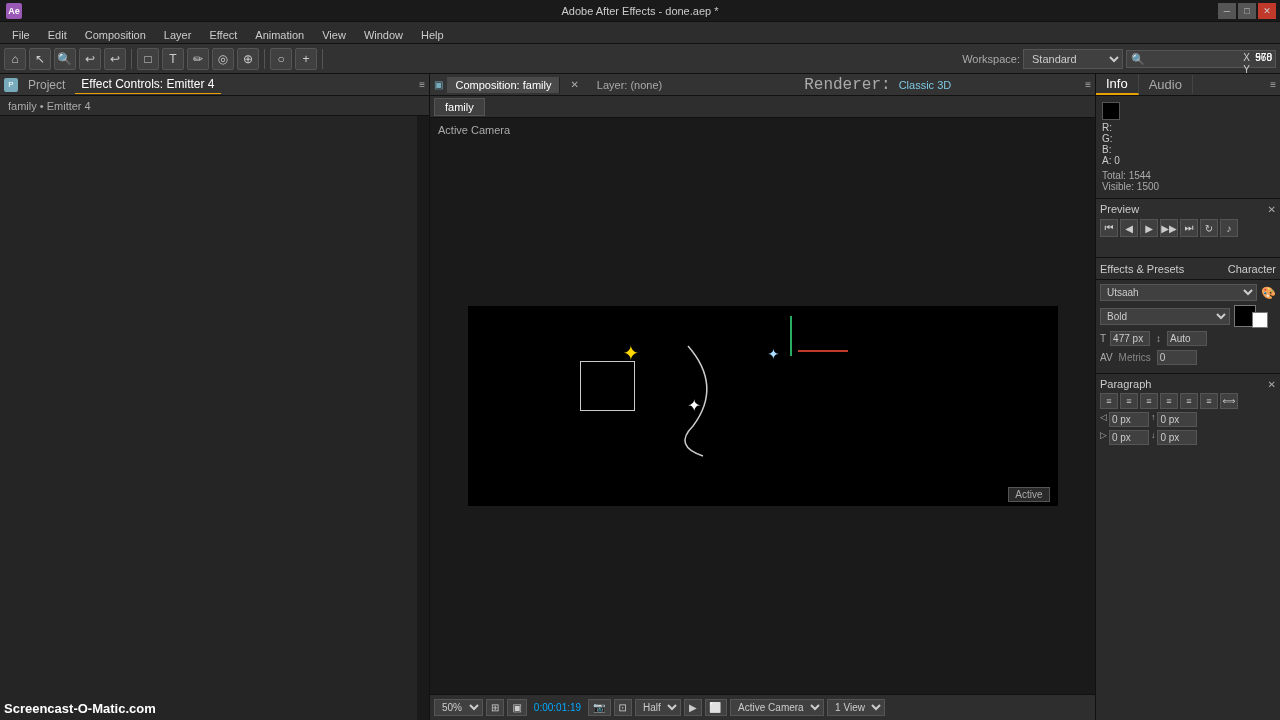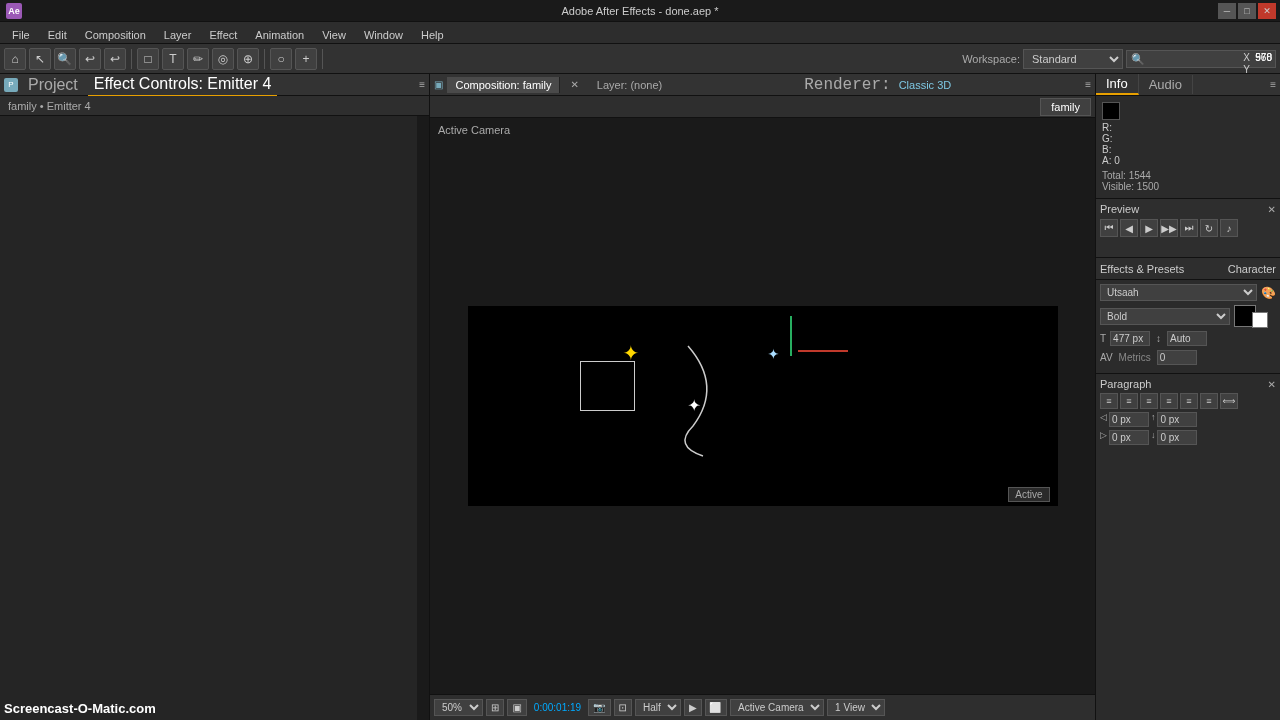--- a/index.html
+++ b/index.html
@@ -153,21 +153,21 @@
       height: 22px;
       background: #333;
       display: flex;
       align-items: center;
       border-bottom: 1px solid #111;
       padding: 0 4px;
       gap: 4px;
     }
     .panel-tab {
       padding: 2px 6px;
-      font-size: 16px;
+      font-size: 12px;
       color: #aaa;
       cursor: pointer;
       display: flex;
       align-items: center;
       gap: 3px;
     }
     .panel-tab.active { color: #fff; border-bottom: 1px solid #e8a000; }
 
     #effect-controls-breadcrumb {
       height: 20px;
@@ -225,21 +225,20 @@
     }
 
     
     #comp-tabs {
       height: 22px;
       background: #2e2e2e;
       display: flex;
       align-items: center;
       border-bottom: 1px solid #111;
       padding: 0 4px;
-      justify-content: flex-end;
     }
     .family-tab {
       padding: 2px 10px;
       background: #404040;
       color: #fff;
       font-size: 11px;
       border: 1px solid #555;
       cursor: pointer;
     }
 

